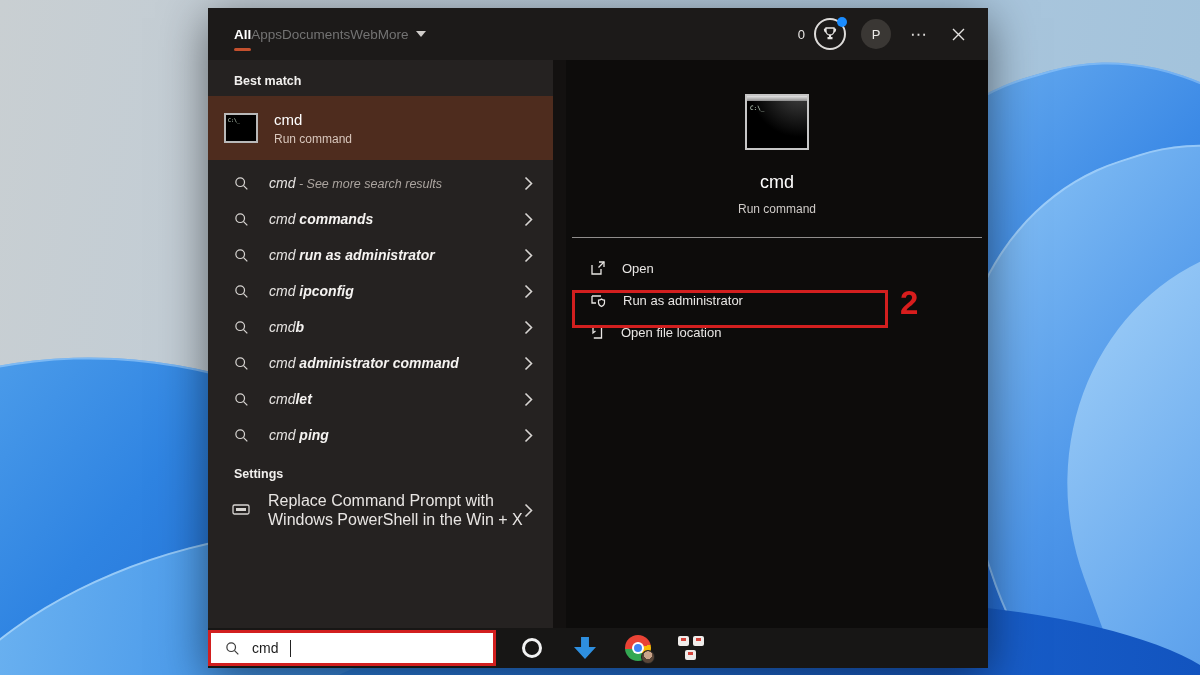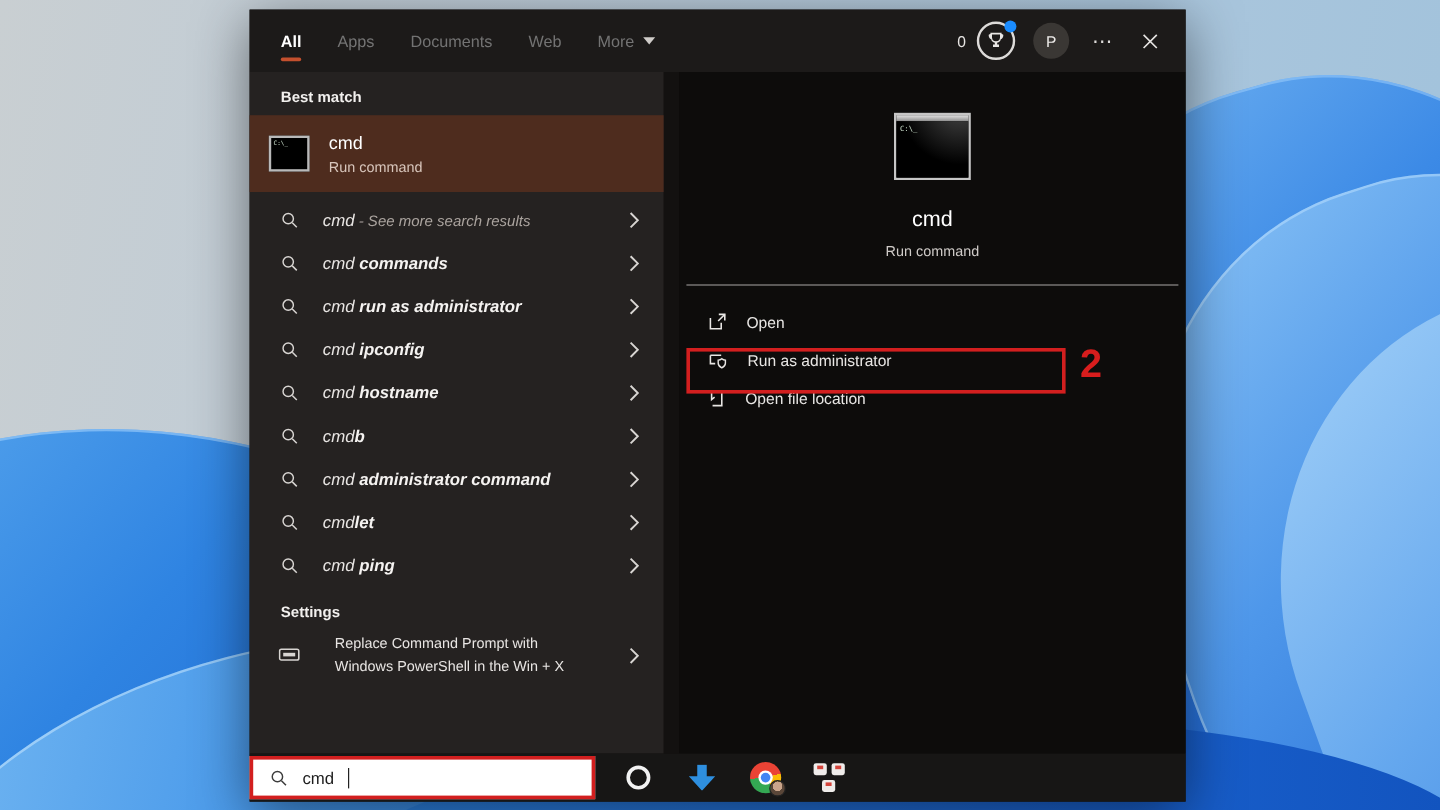--- a/index.html
+++ b/index.html
@@ -33,21 +33,21 @@
     background:linear-gradient(95deg,#2f86e4 0%,#1b63cf 60%,#1152bd 100%);
     border-radius:50% 50% 0 0/90% 90% 0 0; transform:rotate(-2deg); }
 
   
   .panel { position:absolute; left:208px; top:8px; width:780px; height:660px;
            background:#11100f; box-shadow:0 10px 44px rgba(0,0,0,.5); color:#eceae8; }
 
   
   .hdr { position:absolute; left:0; top:0; right:0; height:52px; background:#1c1a19;
          display:flex; align-items:center; padding:0 18px 0 26px; }
-  .tabs { display:flex; align-items:center; gap:30px; height:100%; }
+  .tabs { display:flex; align-items:center; height:100%; }
   .tab { position:relative; height:100%; display:flex; align-items:center; gap:7px;
          font-size:13.5px; color:#737373; cursor:default; background:none; border:none;
          font-family:inherit; }
   .tab.active { color:#fff; font-weight:700; }
   .tab.active .underline { position:absolute; left:0; right:0; bottom:9px; height:3px;
          background:#c4502e; border-radius:2px; }
   .caret-down { width:0; height:0; border-left:5px solid transparent; border-right:5px solid transparent;
          border-top:6px solid #cfccc9; display:inline-block; }
   .hdr-right { margin-left:auto; display:flex; align-items:center; gap:15px; }
   .rewards { display:flex; align-items:center; gap:9px; background:none; border:none; color:#e8e6e4; }
@@ -84,21 +84,21 @@
          width:100%; background:none; border:none; color:#e8e5e3; font-family:inherit; text-align:left; }
   .web-row .mag { flex:none; margin-right:20px; display:flex; }
   .web-row .txt { font-size:14px; white-space:pre;font-style:italic; }
   .web-row .txt .b { font-weight:700; color:#f5f3f1; }
   .web-row .txt .dim { font-size:12.5px; color:#aba49f; }
   .web-row .chev { margin-left:auto; display:flex; }
 
   .settings-row { margin-top:10px; display:flex; align-items:center; padding:0 20px 0 24px;
          width:100%; background:none; border:none; color:#e8e5e3; font-family:inherit; text-align:left; }
   .settings-row .sic { flex:none; margin-right:18px; display:flex; }
-  .settings-row .lines { font-size:12px; line-height:19px;margin-left:11px; }
+  .settings-row .lines { font-size:16px; line-height:19px; }
   .settings-row .chev { margin-left:auto; display:flex; }
 
   
   .detail-card { text-align:center; }
   .cmd-ico-lg { width:64px; height:56px; margin:34px auto 0; border:2px solid #c6c6c6;
          background:#000; position:relative; }
   .cmd-ico-lg .tbar { position:absolute; left:0; top:0; right:0; height:5px;
          background:linear-gradient(#e2e2e2,#8e8e8e); }
   .cmd-ico-lg .glow { position:absolute; inset:5px 0 0 0;
          background:radial-gradient(circle at 88% -30%, #4a4a4a 0%, #1c1c1c 38%, #000 62%); }
@@ -280,34 +280,20 @@
                 </svg>
               </span>
           </button>
           <button class="web-row">
             <span class="mag">
                 <svg width="15" height="15" viewBox="0 0 16 16">
                   <circle cx="6.6" cy="6.6" r="4.6" fill="none" stroke="#d8d5d2" stroke-width="1.3"></circle>
                   <path d="M10.2 10.2l4 4" stroke="#d8d5d2" stroke-width="1.3"></path>
                 </svg>
               </span>
-            <span class="txt"><span>cmd </span><span class="b">hostname</span><span class="dim"></span></span>
-            <span class="chev">
-                <svg width="9" height="15" viewBox="0 0 9 15">
-                  <path d="M1.5 1.5l6 6-6 6" fill="none" stroke="#d8d5d2" stroke-width="1.6"></path>
-                </svg>
-              </span>
-          </button>
-          <button class="web-row">
-            <span class="mag">
-                <svg width="15" height="15" viewBox="0 0 16 16">
-                  <circle cx="6.6" cy="6.6" r="4.6" fill="none" stroke="#d8d5d2" stroke-width="1.3"></circle>
-                  <path d="M10.2 10.2l4 4" stroke="#d8d5d2" stroke-width="1.3"></path>
-                </svg>
-              </span>
             <span class="txt"><span>cmd</span><span class="b">b</span><span class="dim"></span></span>
             <span class="chev">
                 <svg width="9" height="15" viewBox="0 0 9 15">
                   <path d="M1.5 1.5l6 6-6 6" fill="none" stroke="#d8d5d2" stroke-width="1.6"></path>
                 </svg>
               </span>
           </button>
           <button class="web-row">
             <span class="mag">
                 <svg width="15" height="15" viewBox="0 0 16 16">

